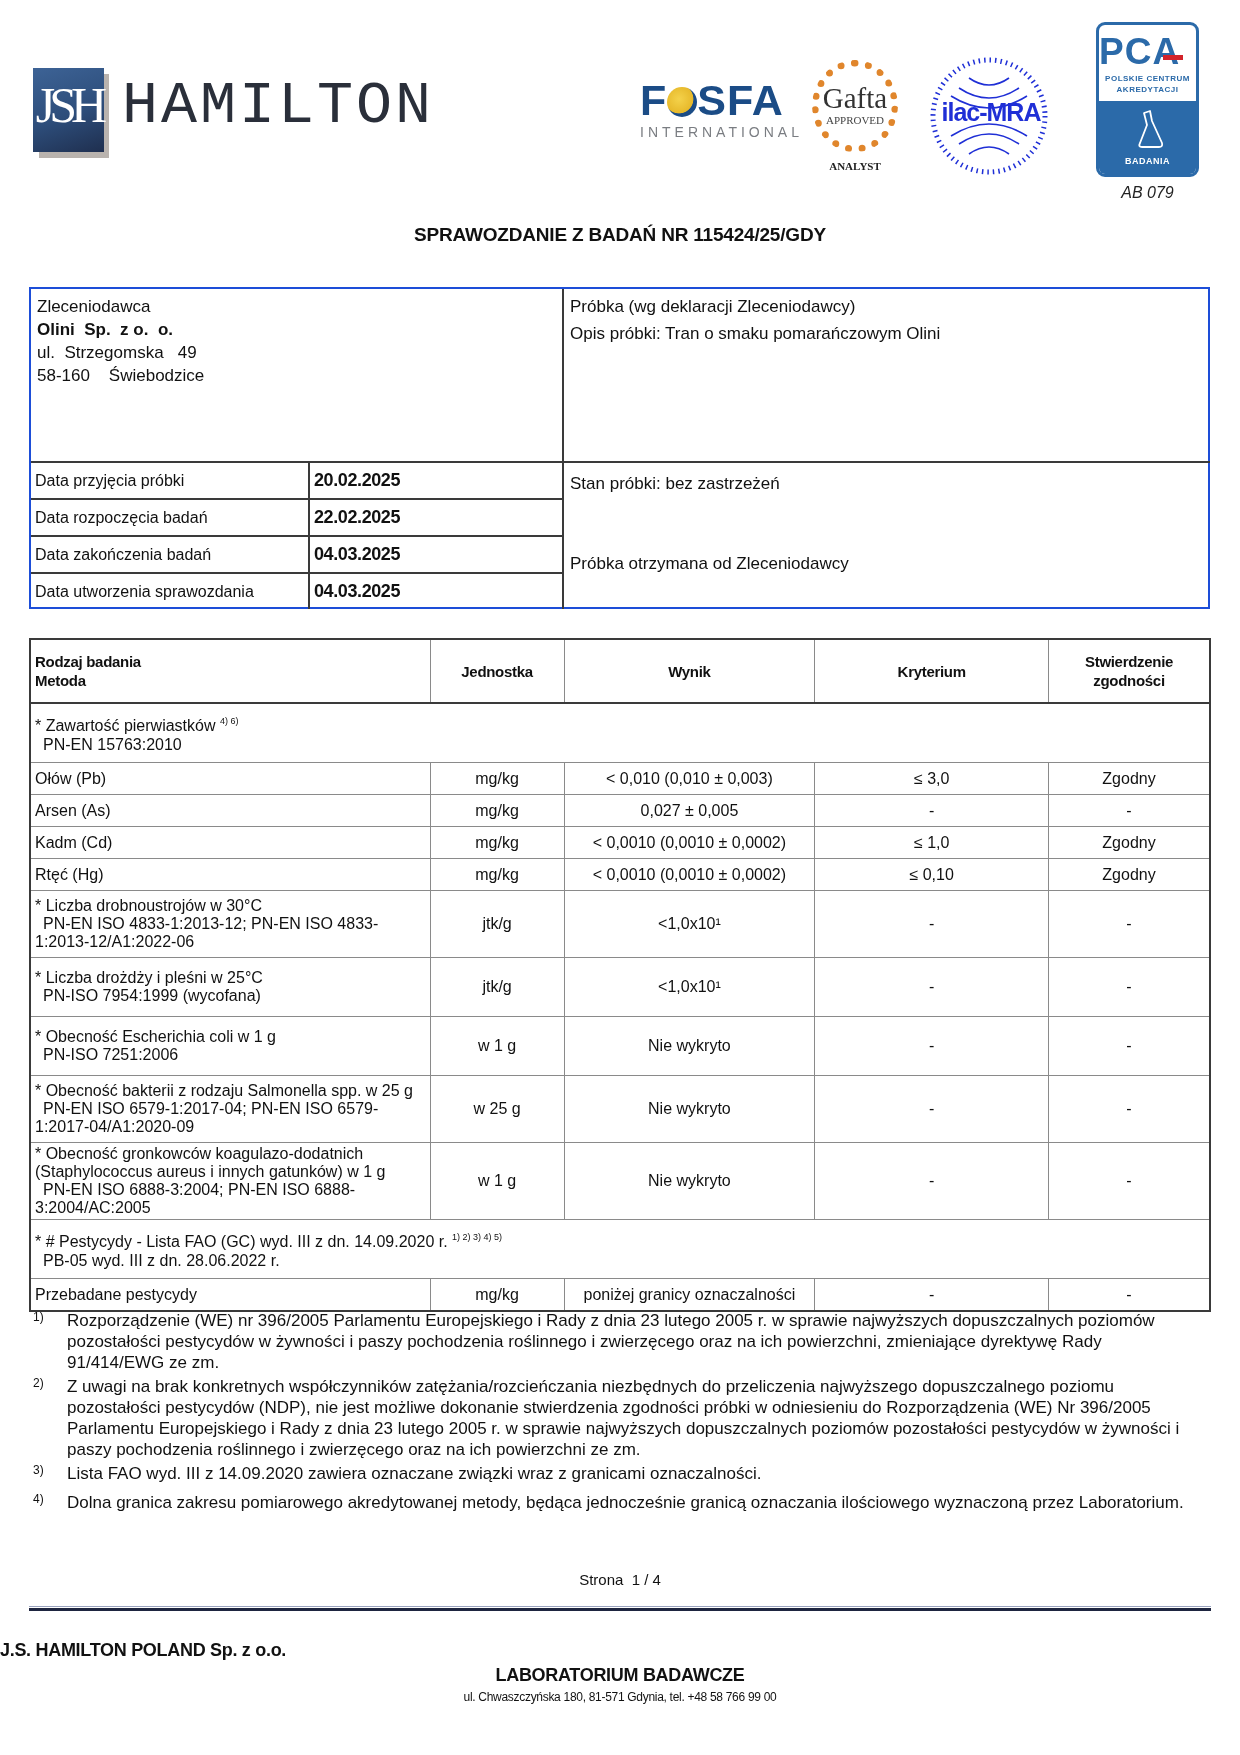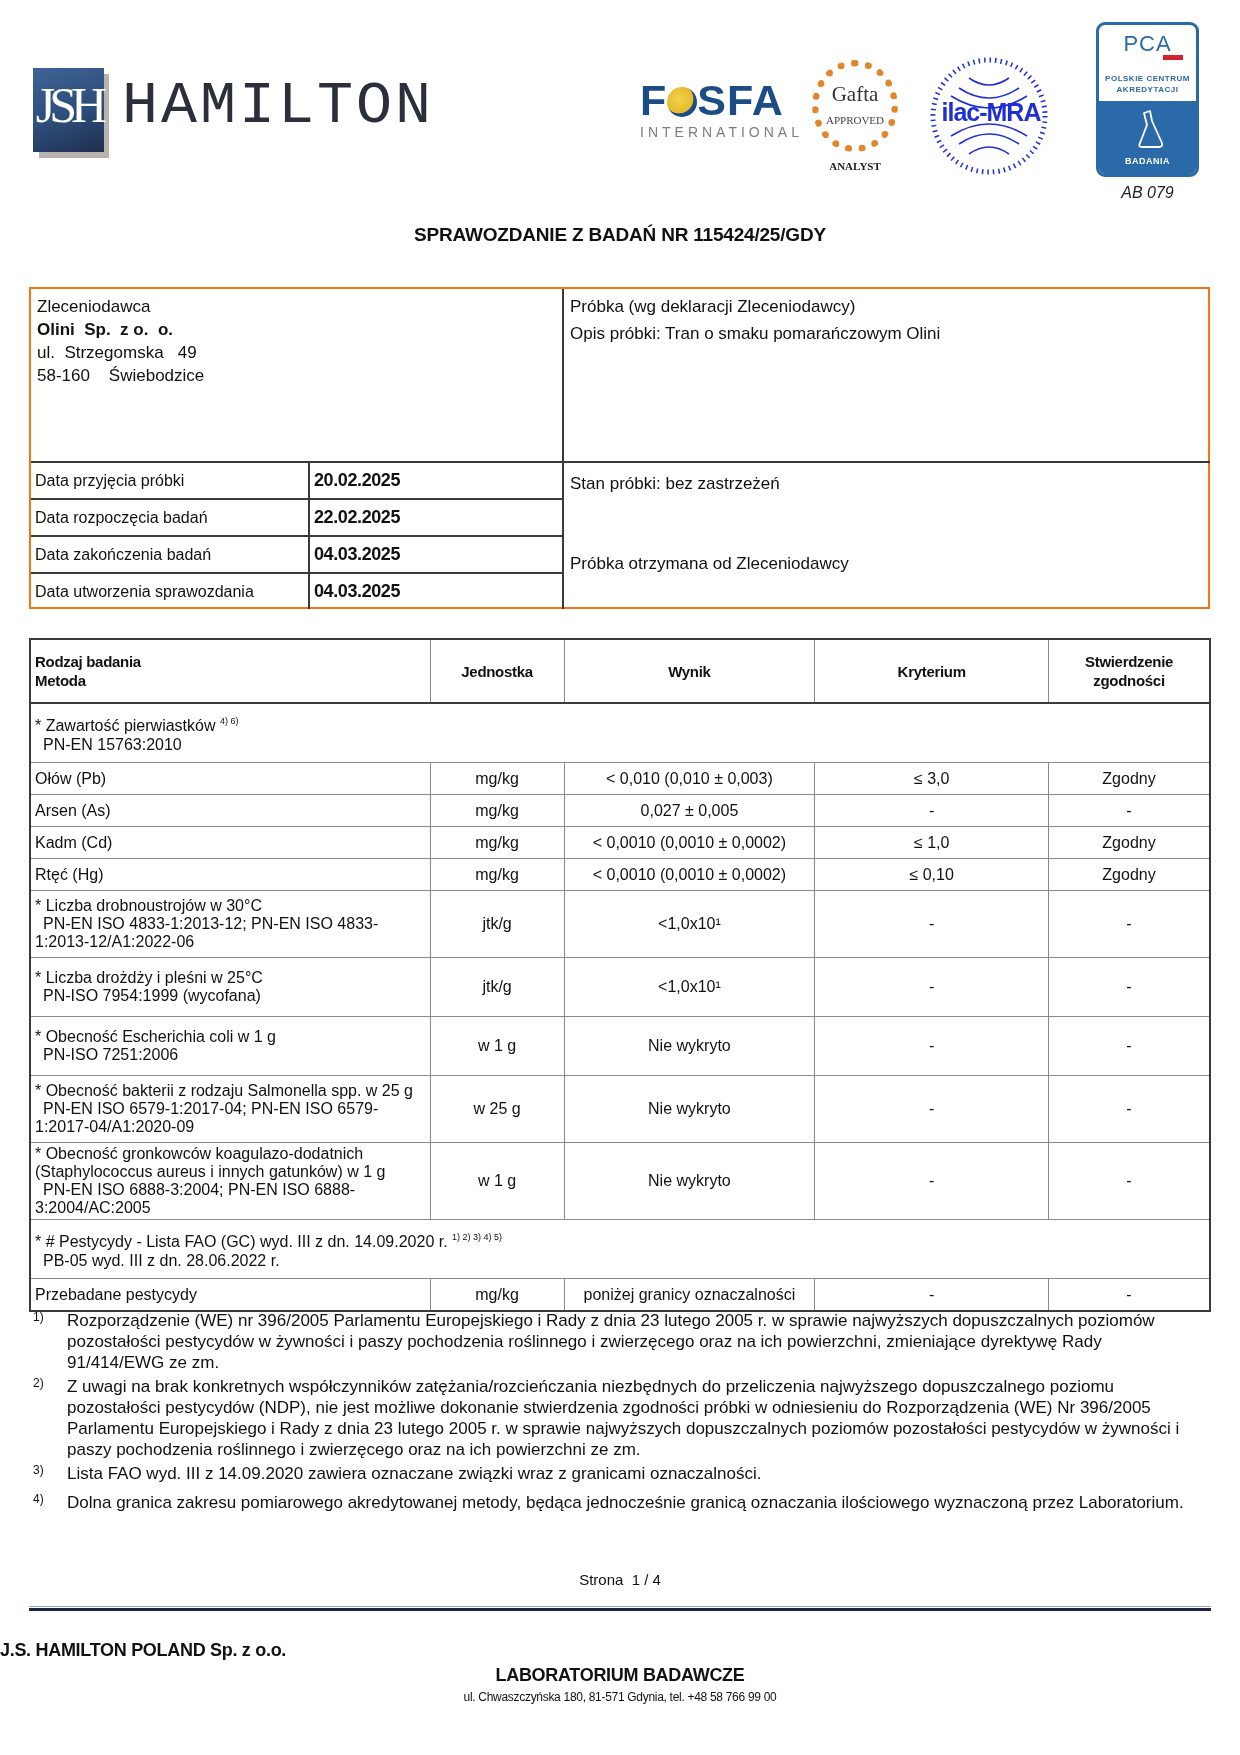--- a/index.html
+++ b/index.html
@@ -21,52 +21,52 @@
                             color: #1b4c86; letter-spacing: 1px; line-height: 44px; }
   .logo-fosfa .globe { display: inline-block; width: 30px; height: 30px; border-radius: 50%;
                        background: radial-gradient(circle at 40% 40%, #f4d24b 0%, #e7b92b 55%, #1b4c86 58%);
                        vertical-align: -2px; }
   .logo-fosfa .intl { font-size: 14px; color: #7a7d82; letter-spacing: 4px; margin-top: 2px; }
 
   .logo-gafta { position: absolute; left: 808px; top: 58px; width: 100px; height: 115px; }
   .logo-gafta .ring { position: absolute; left: 4px; top: 2px; width: 86px; height: 92px; border-radius: 50%;
                       border: 7px dotted #e0862c; box-sizing: border-box; }
   .logo-gafta .g-word { position: absolute; left: 0; top: 24px; width: 94px; text-align: center;
-                        font-family: "Liberation Serif", serif; font-size: 21px; color: #333; }
+                        font-family: "Liberation Serif", serif; font-size: 29px; color: #333; }
   .logo-gafta .g-appr { position: absolute; left: 0; top: 56px; width: 94px; text-align: center;
                         font-family: "Liberation Serif", serif; font-size: 11px; color: #444; }
   .logo-gafta .g-analyst { position: absolute; left: 0; top: 102px; width: 94px; text-align: center;
                            font-family: "Liberation Serif", serif; font-weight: bold; font-size: 11px; color: #222; }
 
   .logo-ilac { position: absolute; left: 929px; top: 56px; width: 120px; height: 120px; }
   .logo-ilac svg { position: absolute; left: 0; top: 0; }
   .logo-ilac .ilac-word { position: absolute; left: 4px; top: 42px; width: 116px; text-align: center;
                           font-weight: bold; font-size: 25px; color: #1f2fd6; letter-spacing: -1px;
                           background: rgba(255,255,255,0.0); }
 
   .logo-pca { position: absolute; left: 1096px; top: 22px; width: 103px; height: 155px;
               border: 3px solid #2b6aa9; border-radius: 9px; box-sizing: border-box; overflow: hidden; background: #fff; }
-  .logo-pca .pca-word { position: absolute; left: 0; top: 6px; width: 100%; text-align: center;
-                        font-weight: normal; font-size: 22px; color: #2b6aa9; letter-spacing: 1px; }
+  .logo-pca .pca-word { position: absolute; left: 0; top: 6px; width: 100%; 
+                        font-weight: bold; font-size: 37px; color: #2b6aa9; letter-spacing: 1px; }
   .logo-pca .pca-red { position: absolute; left: 64px; top: 30px; width: 20px; height: 5px; background: #d2232a; }
   .logo-pca .pca-sub { position: absolute; left: 0; top: 48px; width: 100%; text-align: center;
                        font-weight: bold; font-size: 8px; line-height: 11px; color: #2b6aa9; letter-spacing: 0.5px; }
   .logo-pca .pca-blue { position: absolute; left: 0; top: 76px; width: 100%; height: 80px; background: #2b6aa9; }
   .logo-pca .pca-flask { position: absolute; left: 35px; top: 84px; }
   .logo-pca .pca-badania { position: absolute; left: 0; top: 131px; width: 100%; text-align: center;
                            font-weight: bold; font-size: 9px; color: #fff; letter-spacing: 0.5px; }
   .pca-code { position: absolute; left: 1096px; top: 184px; width: 103px; text-align: center; font-size: 16px; color: #222; font-style: italic; }
 
   
   .report-title { position: absolute; left: 0; top: 224px; width: 1240px; text-align: center;
                   font-size: 19px; font-weight: bold; letter-spacing: -0.2px; color: #111; }
 
   
   .info-box { position: absolute; left: 29px; top: 287px; width: 1181px; height: 322px;
-              border: 2px solid #f97316; box-sizing: border-box; }
+              border: 2px solid #1d4ed8; box-sizing: border-box; }
   .info-vline { position: absolute; left: 531px; top: 0; width: 2px; height: 320px; background: #3a3a3a; }
   .info-hline { position: absolute; left: 0; top: 172px; width: 1179px; height: 2px; background: #3a3a3a; }
   .client-block { position: absolute; left: 6px; top: 6px; font-size: 17px; line-height: 23px; }
   .client-block .bold { font-weight: bold; }
   .sample-block { position: absolute; left: 539px; top: 4px; font-size: 17px; line-height: 27px; }
   .dates-table { position: absolute; left: 0; top: 174px; width: 531px; border-collapse: collapse; }
   .dates-table td { height: 35px; border-bottom: 2px solid #3a3a3a; font-size: 16px; padding: 0 0 0 4px; }
   .dates-table tr:last-child td { border-bottom: none; height: 35px; }
   .dates-table td.lbl { width: 273px; border-right: 2px solid #3a3a3a; margin-top: 32px; }
   .dates-table td.val { font-weight: bold; font-size: 18px; letter-spacing: -0.4px; }

